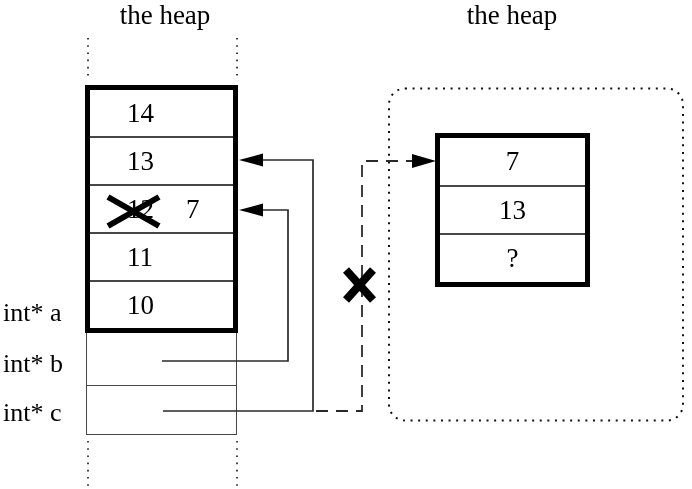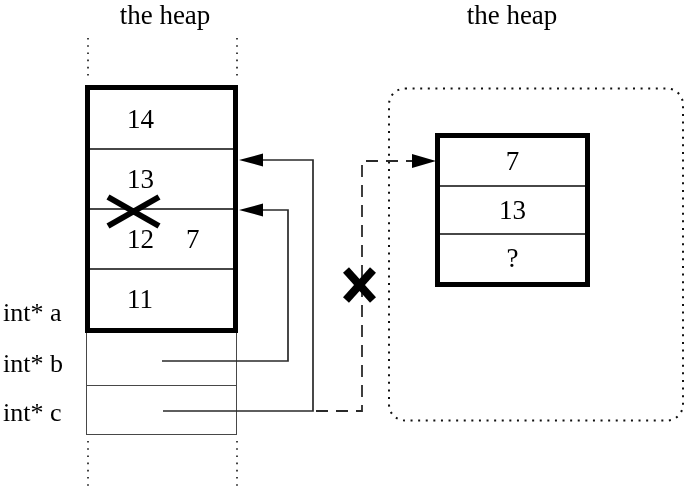--- a/index.html
+++ b/index.html
@@ -126,20 +126,23 @@
     <div class="scell">
       <span>13</span>
     </div>
     <div class="scell">
       <span>12</span>
       <span class="new-val">7</span>
     </div>
     <div class="scell">
       <span>11</span>
     </div>
+    <div class="scell">
+      <span>10</span>
+    </div>
   </div>
 
   <div class="lower-box">
     <div class="cell-b"></div>
     <div class="cell-c"></div>
   </div>
 
   <div class="heap-box">
     <div class="hcell">
       <span>7</span>

